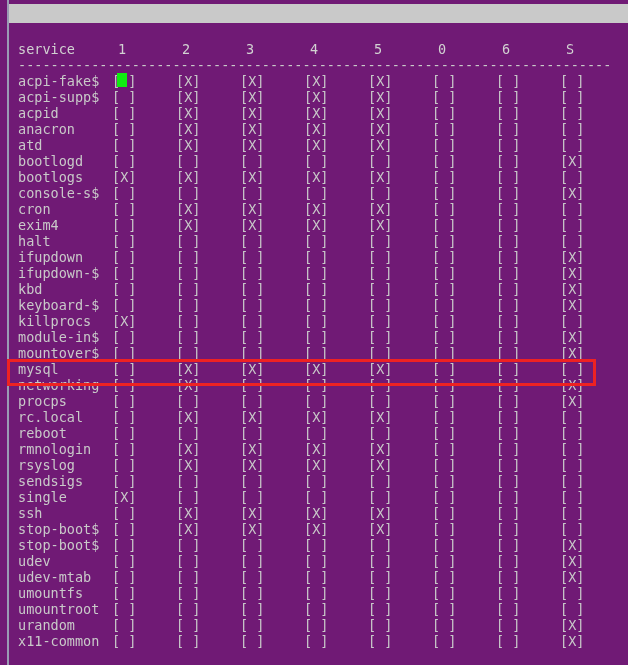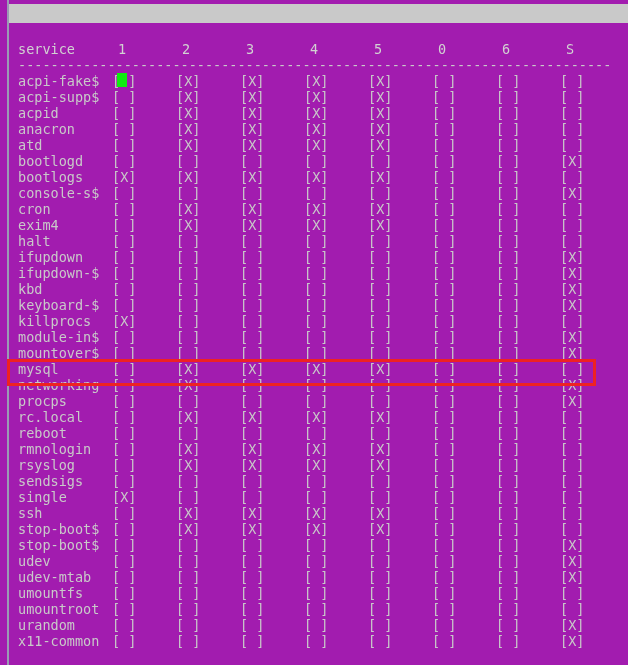--- a/index.html
+++ b/index.html
@@ -11,21 +11,21 @@
     width: 628px;
     height: 665px;
     overflow: hidden;
     font-family: "DejaVu Sans Mono", "Liberation Mono", monospace;
   }
 
   #terminal {
     position: relative;
     width: 628px;
     height: 665px;
-    background: #a21caf;
+    background: #701a75;
     box-sizing: border-box;
   }
 
   
   #frame-left {
     position: absolute;
     left: 7px;
     top: 0px;
     width: 2px;
     height: 665px;

